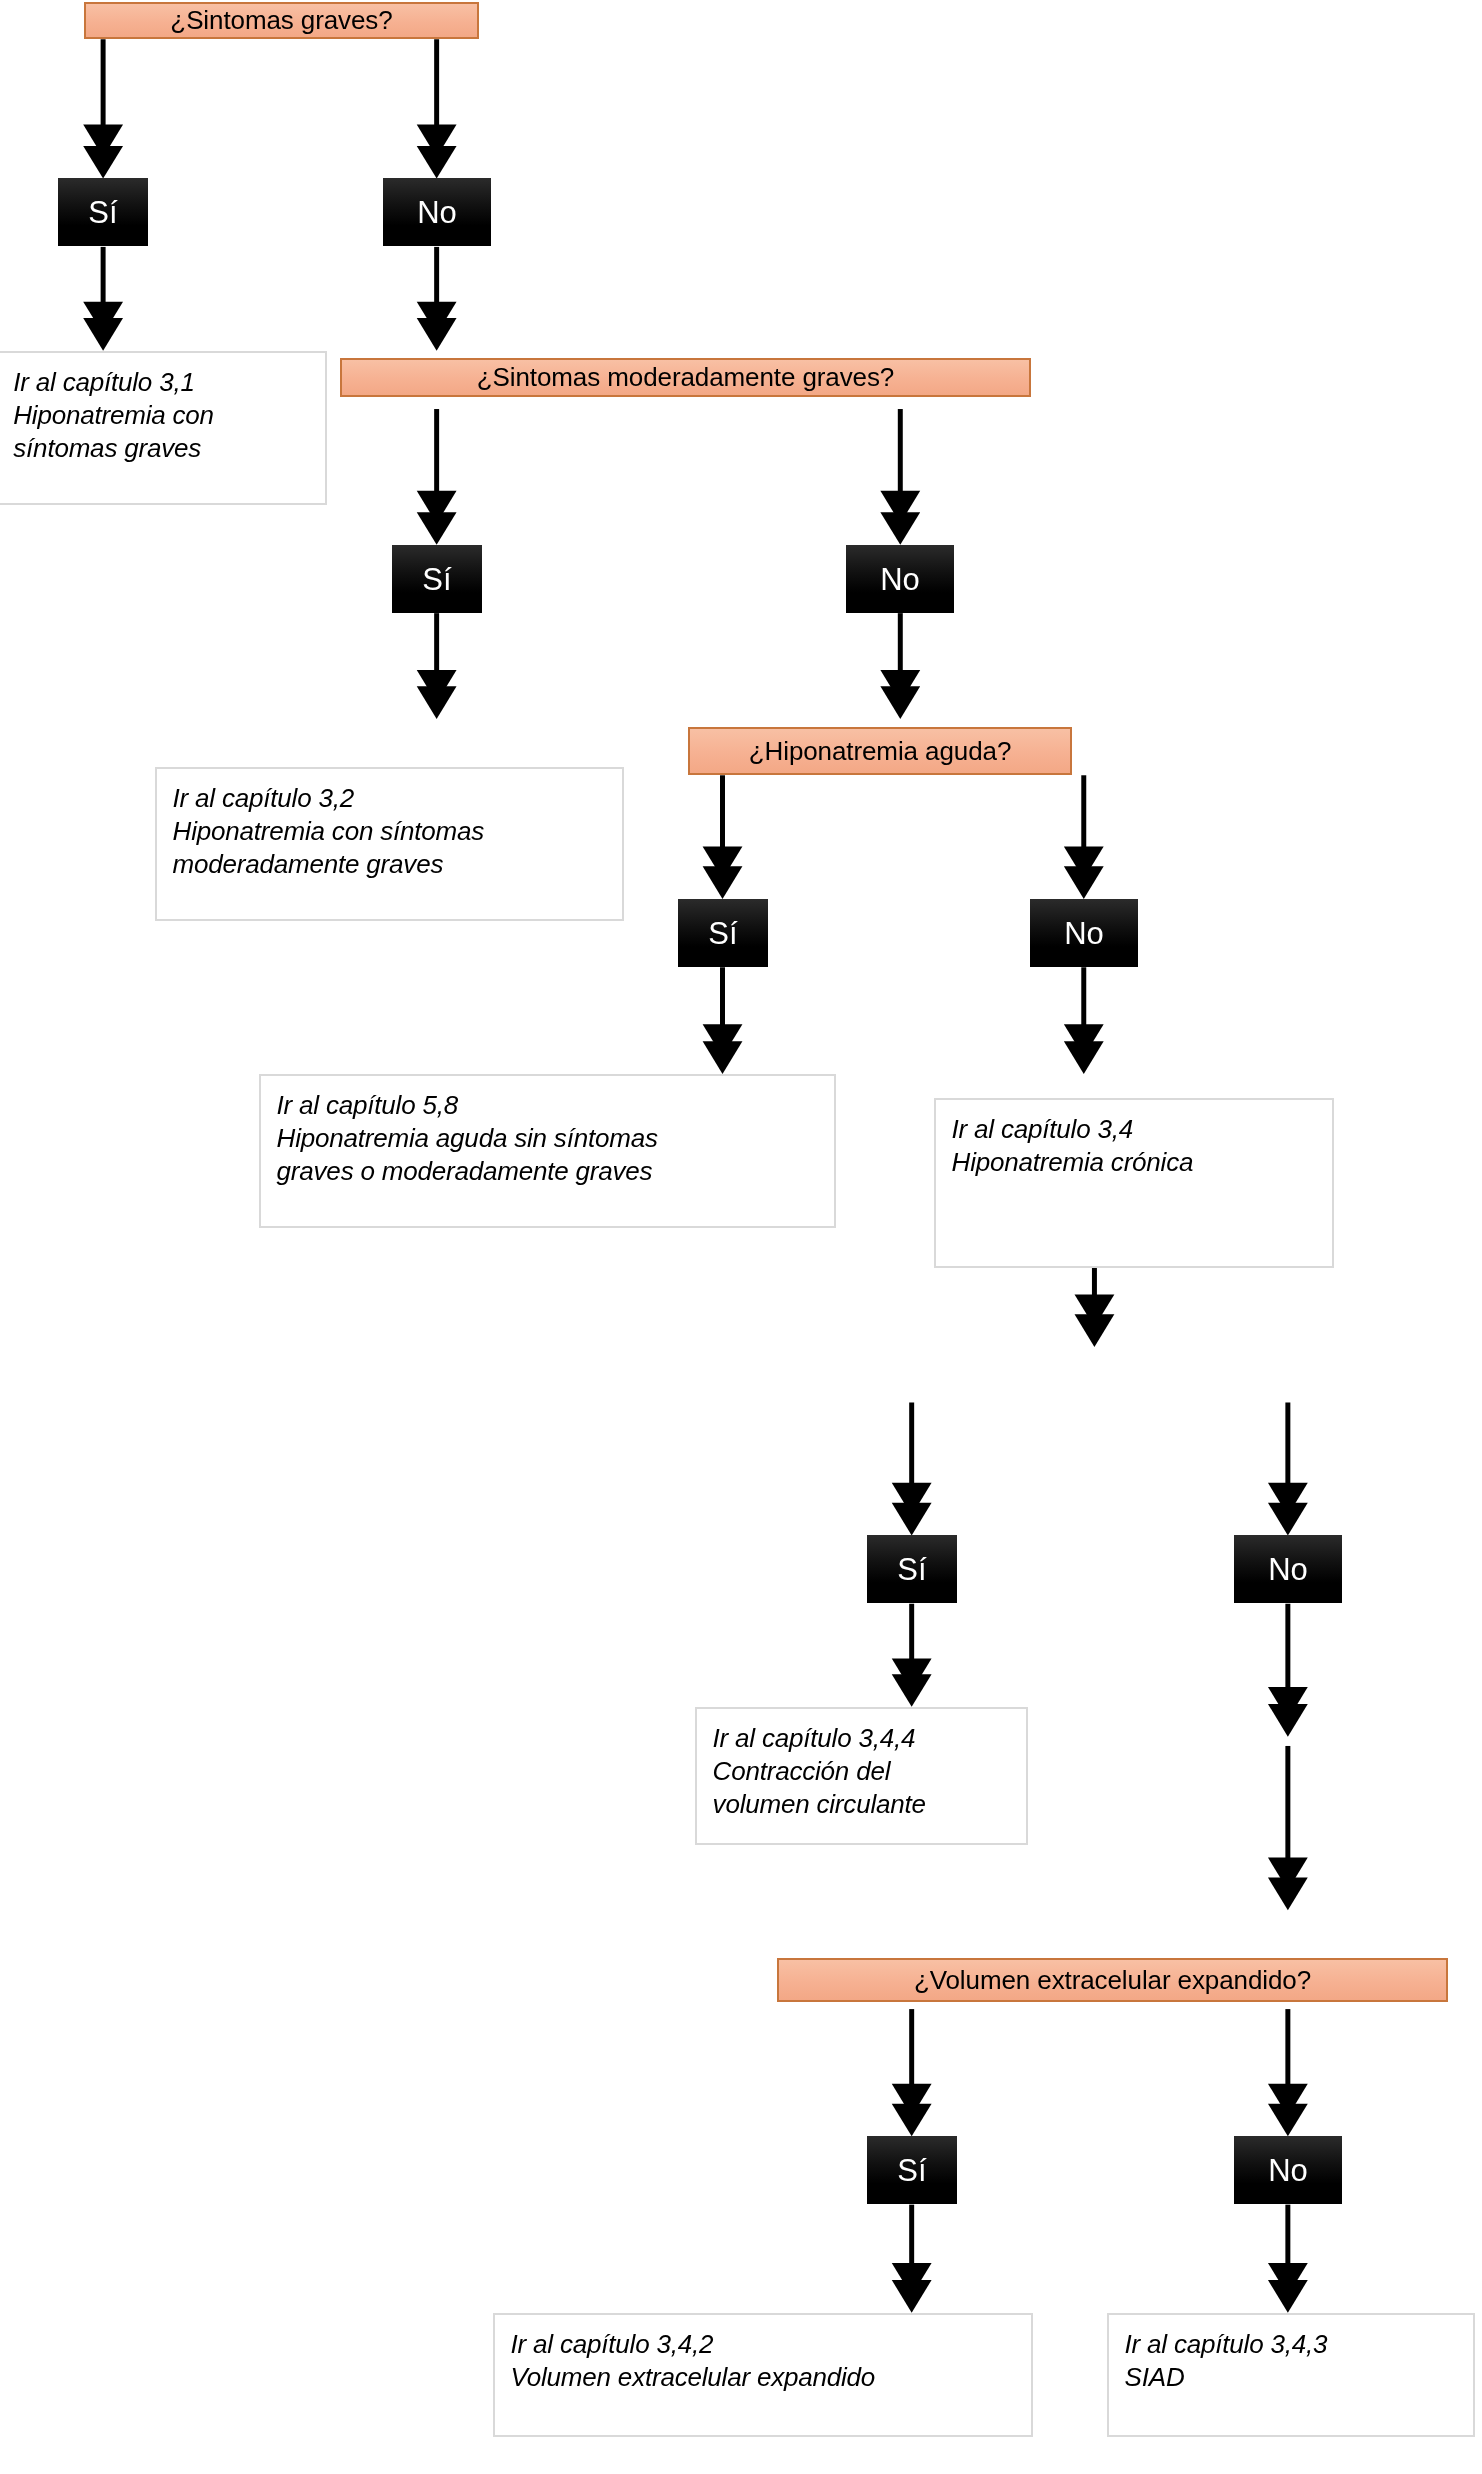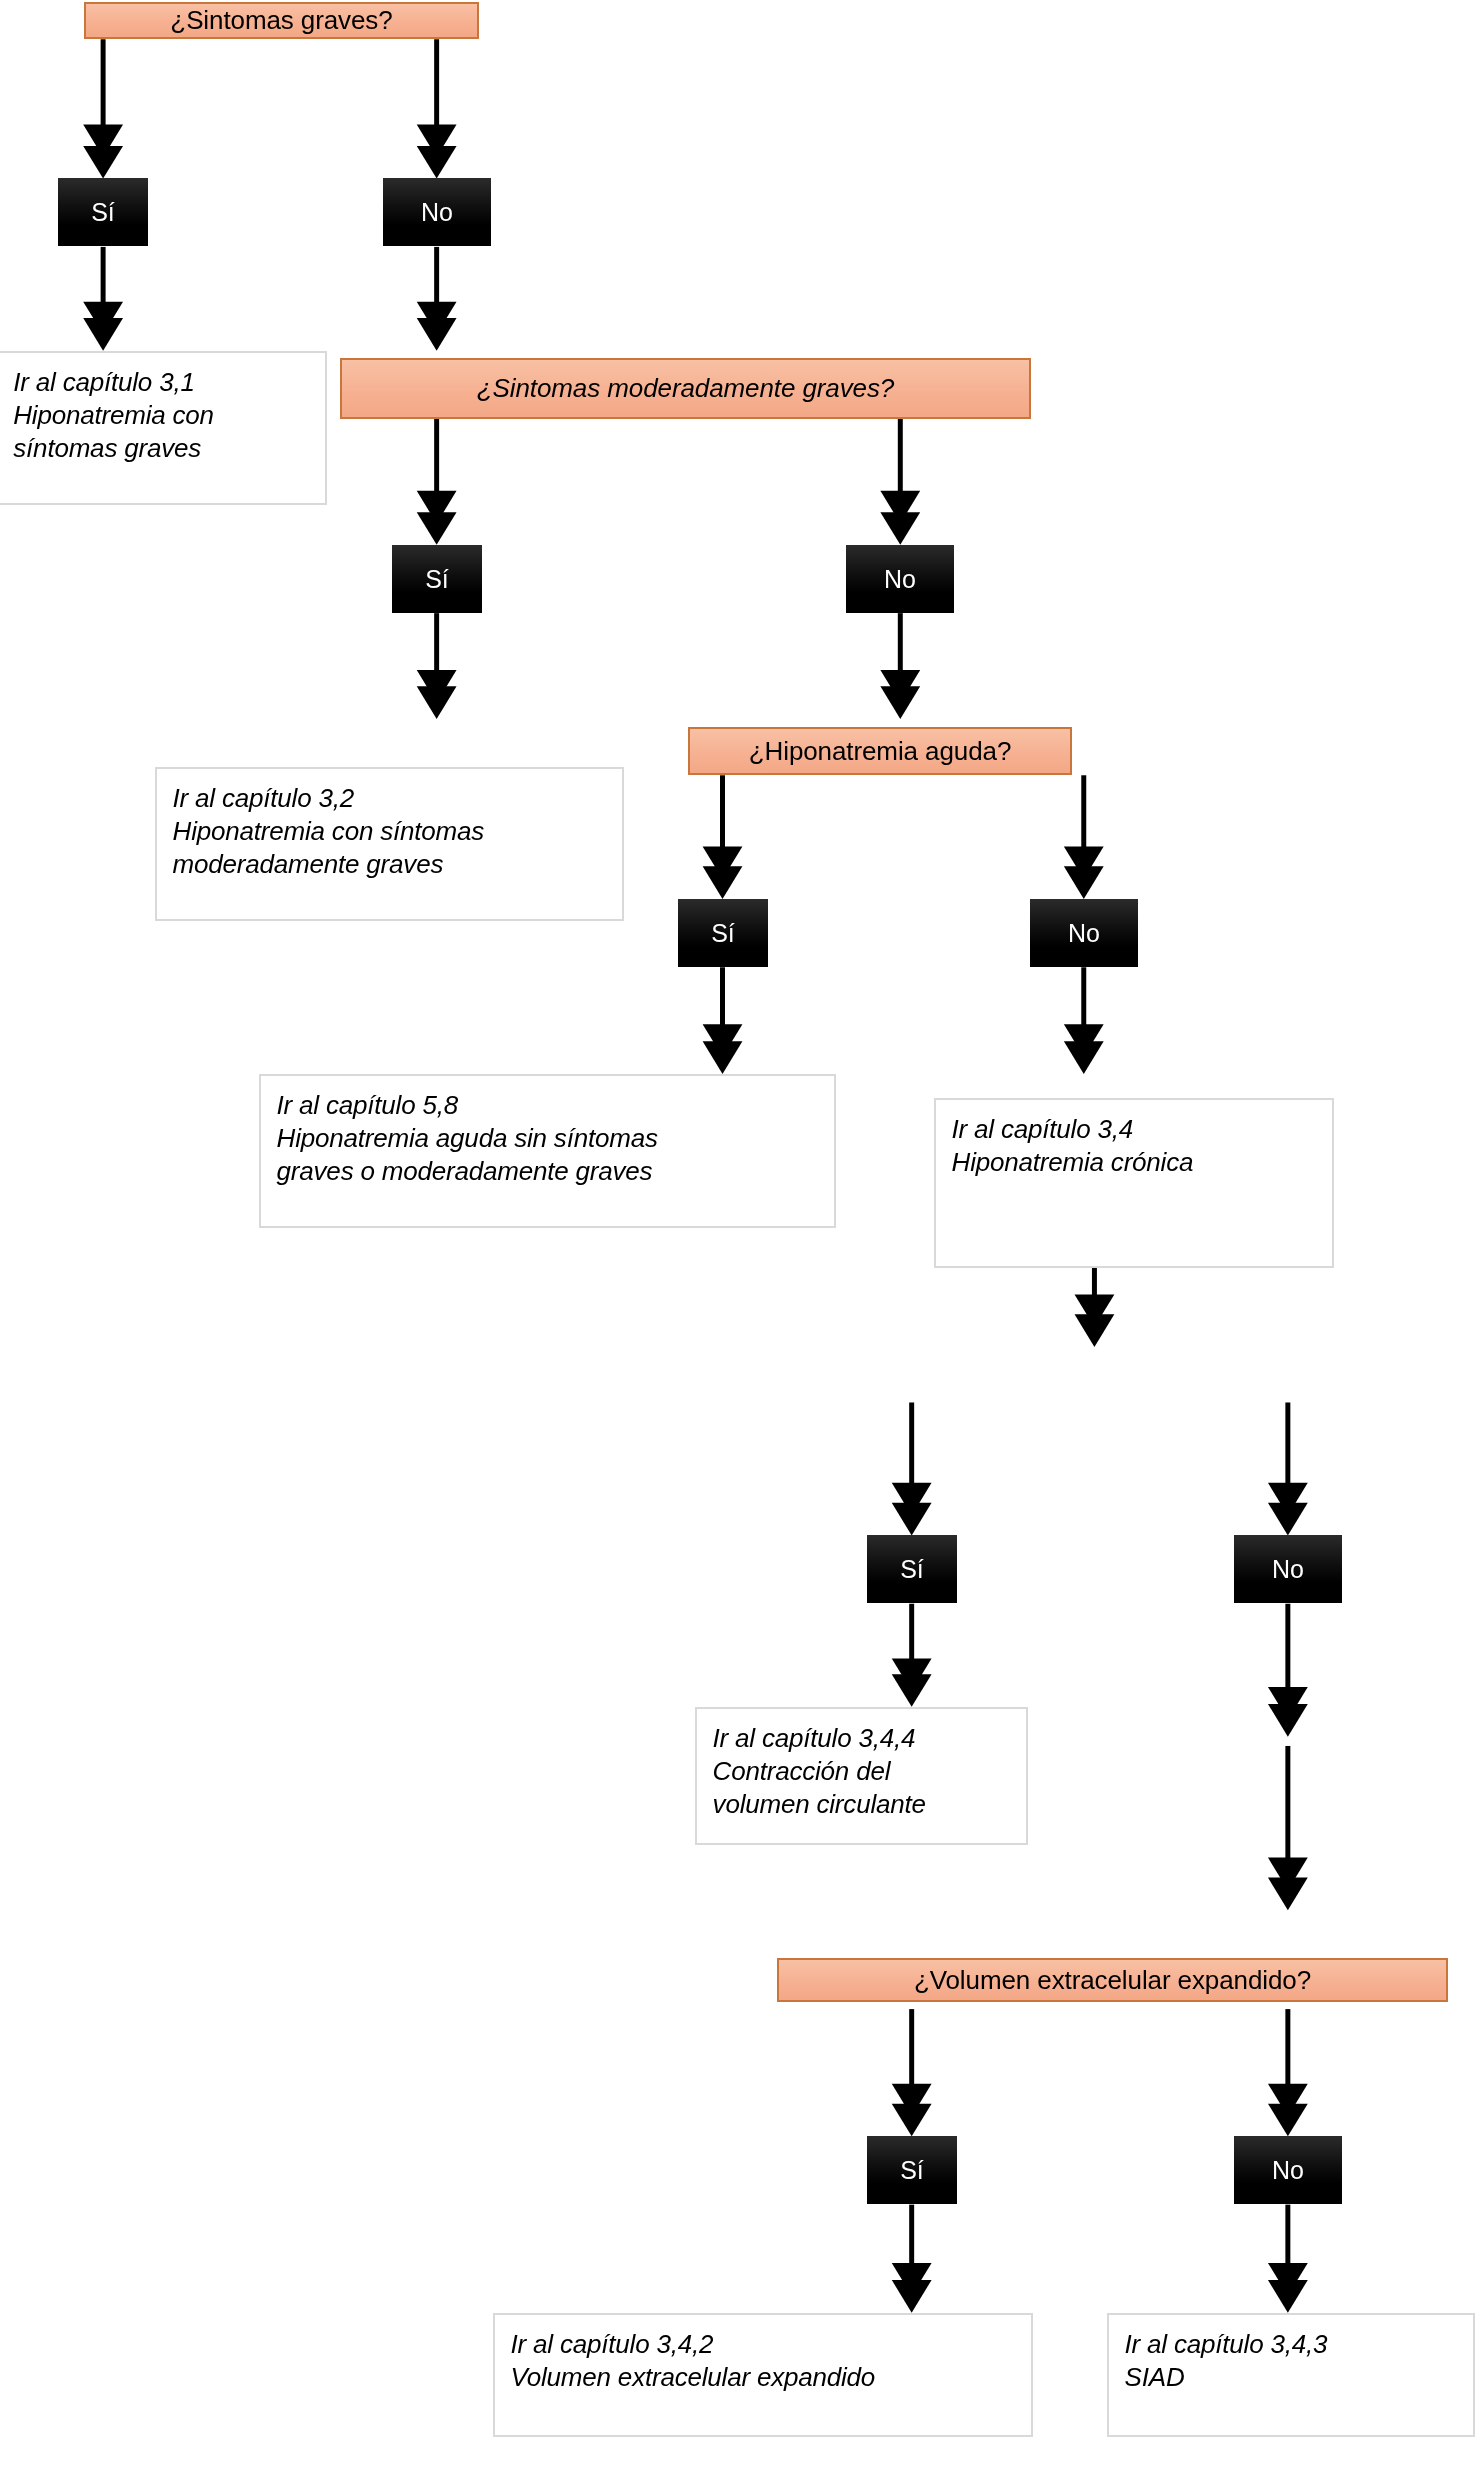--- a/index.html
+++ b/index.html
@@ -32,21 +32,21 @@
   }
   
   .chip {
     position: absolute;
     box-sizing: border-box;
     background: linear-gradient(to bottom, #2b2b2b 0%, #111111 40%, #000000 70%, #000000 100%);
     display: flex;
     align-items: center;
     justify-content: center;
     color: #ffffff;
-    font-size: 25px;
+    font-size: 31px;
     line-height: 1;
   }
   
   .outcome {
     position: absolute;
     box-sizing: border-box;
     background: #ffffff;
     border: 2.1px solid #d9d9d9;
     color: #000000;
     font-size: 26px;
@@ -162,21 +162,21 @@
 
     <line x1="1811" y1="3100" x2="1811" y2="3195"></line>
     <polygon points="1783,3182 1839,3182 1811,3228"></polygon>
     <polygon points="1783,3206 1839,3206 1811,3252"></polygon>
   </svg>
 
   <div class="decision" style="left:84px; top:2.1px; width:395px; height:37px;">
     <span>¿Sintomas graves?</span>
   </div>
 
-  <div class="decision" style="left:340px; top:358px; width:691px; height:61px;font-style:italic;">
+  <div class="decision" style="left:340px; top:358px; width:691px; height:39px;">
     <span>¿Sintomas moderadamente graves?</span>
   </div>
 
   <div class="decision" style="left:688px; top:727px; width:384px; height:48px;">
     <span>¿Hiponatremia aguda?</span>
   </div>
 
 
   <div class="decision" style="left:777px; top:1958px; width:671px; height:44px;">
     <span>¿Volumen extracelular expandido?</span>

